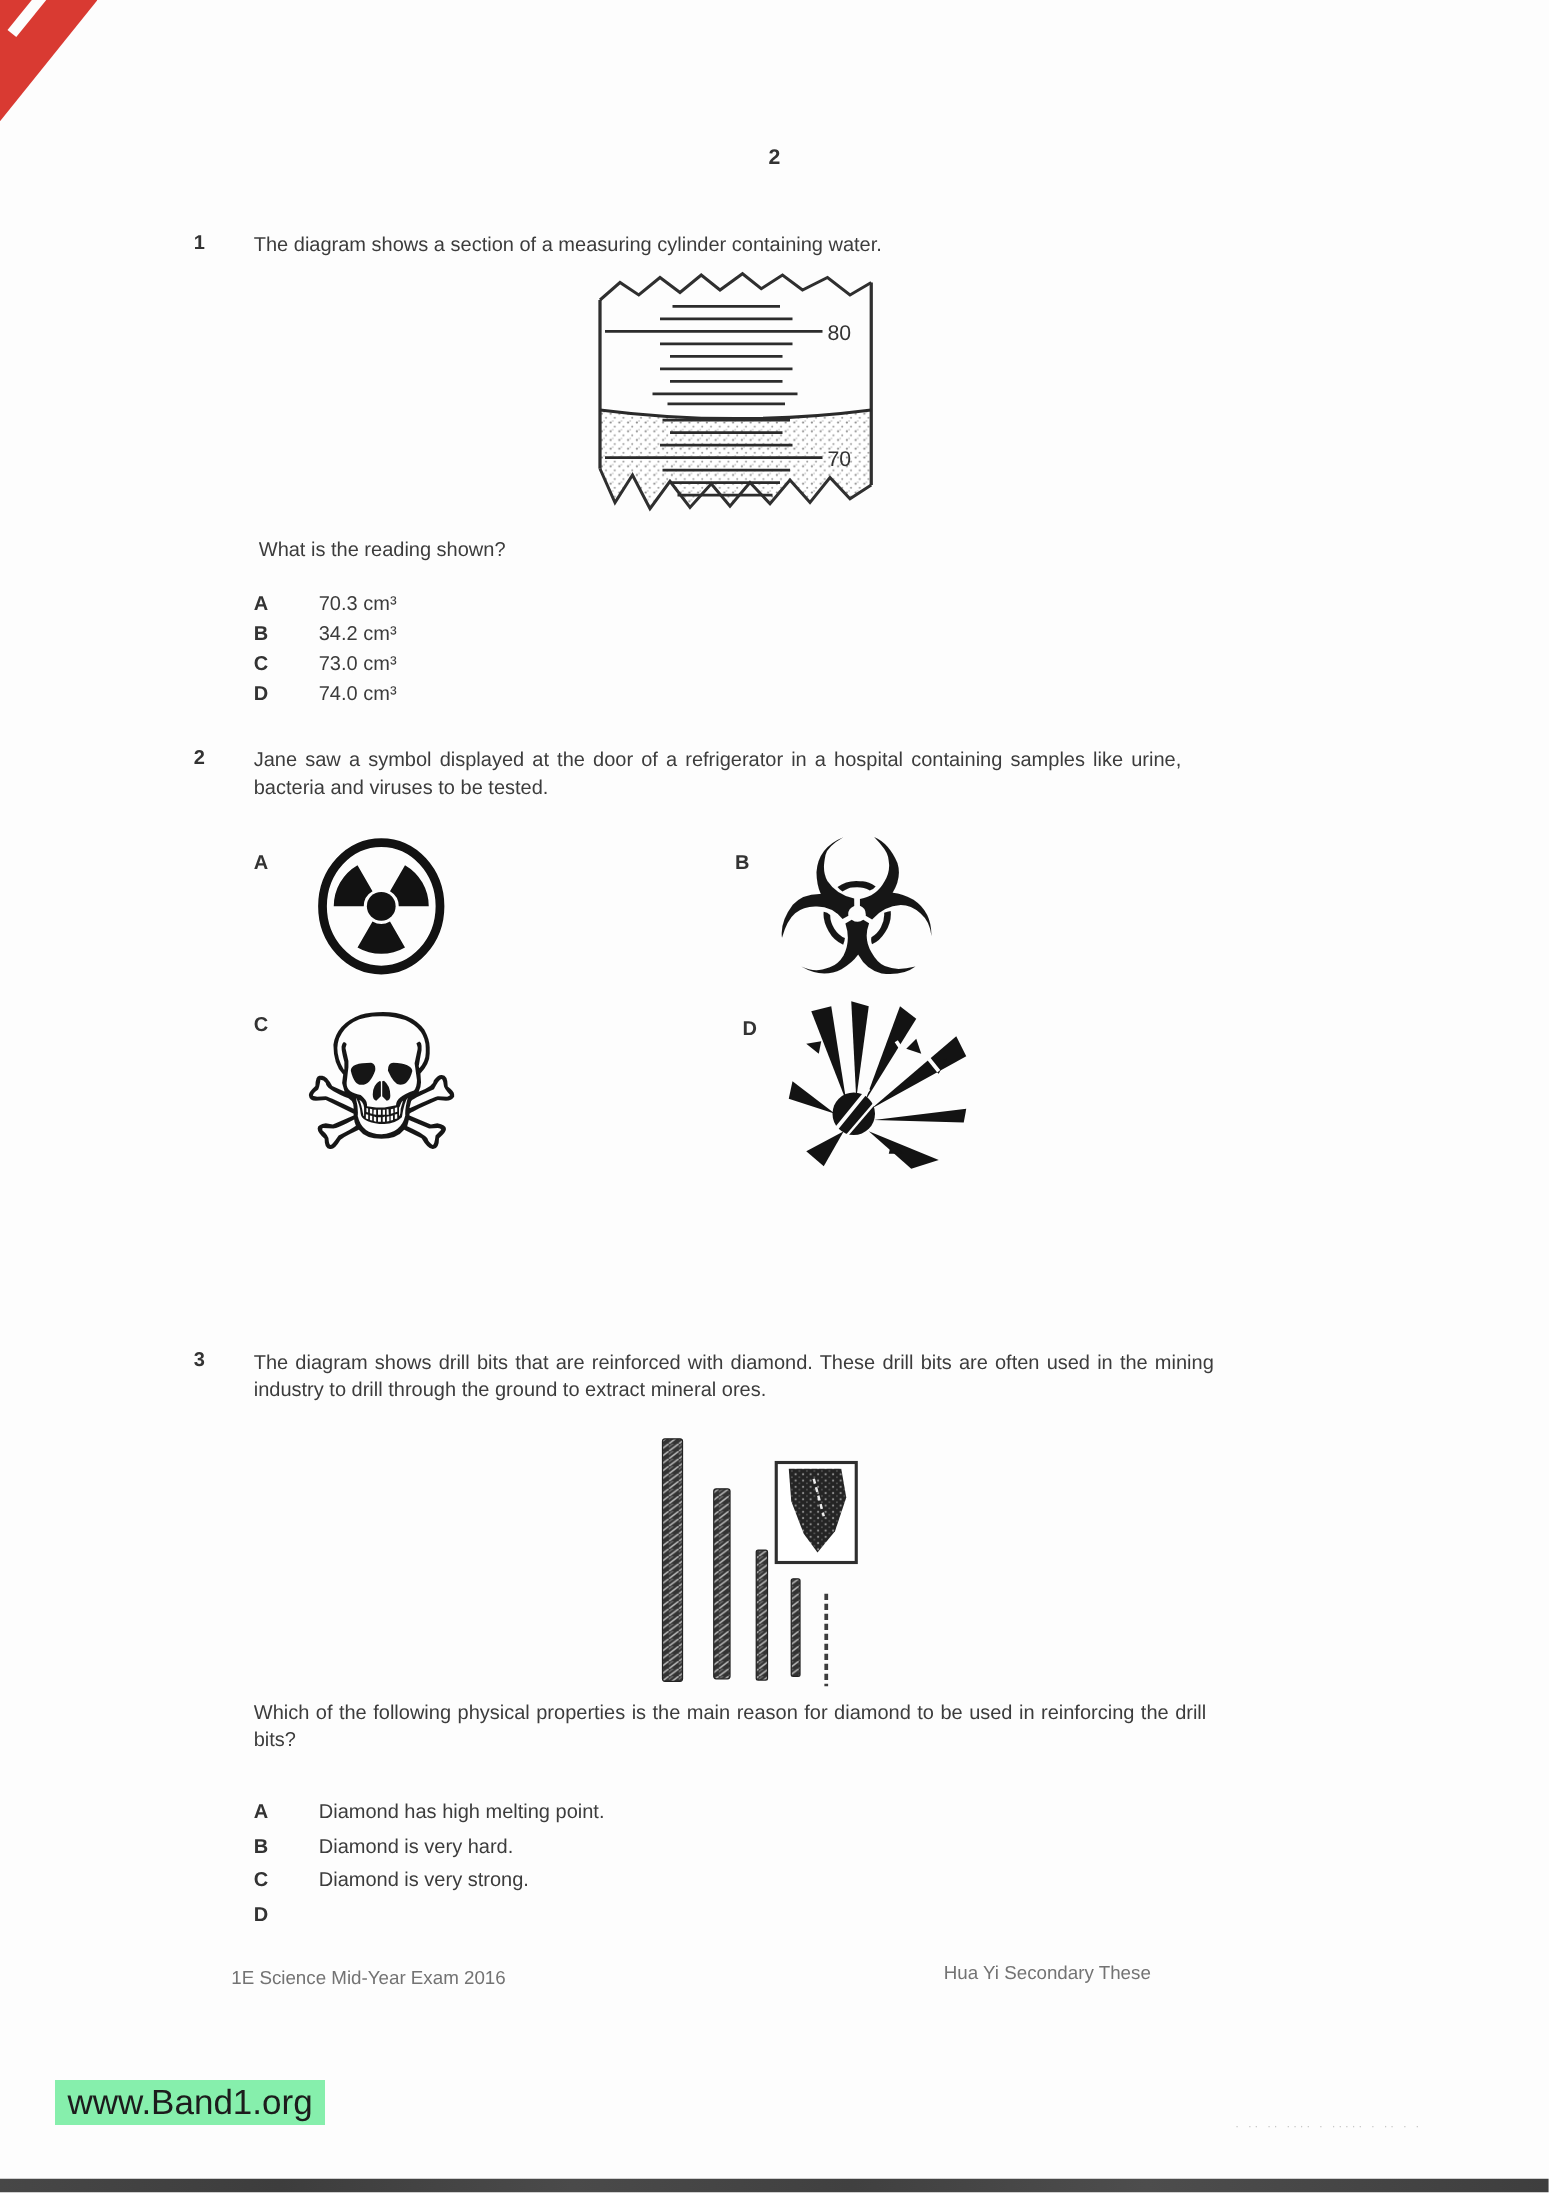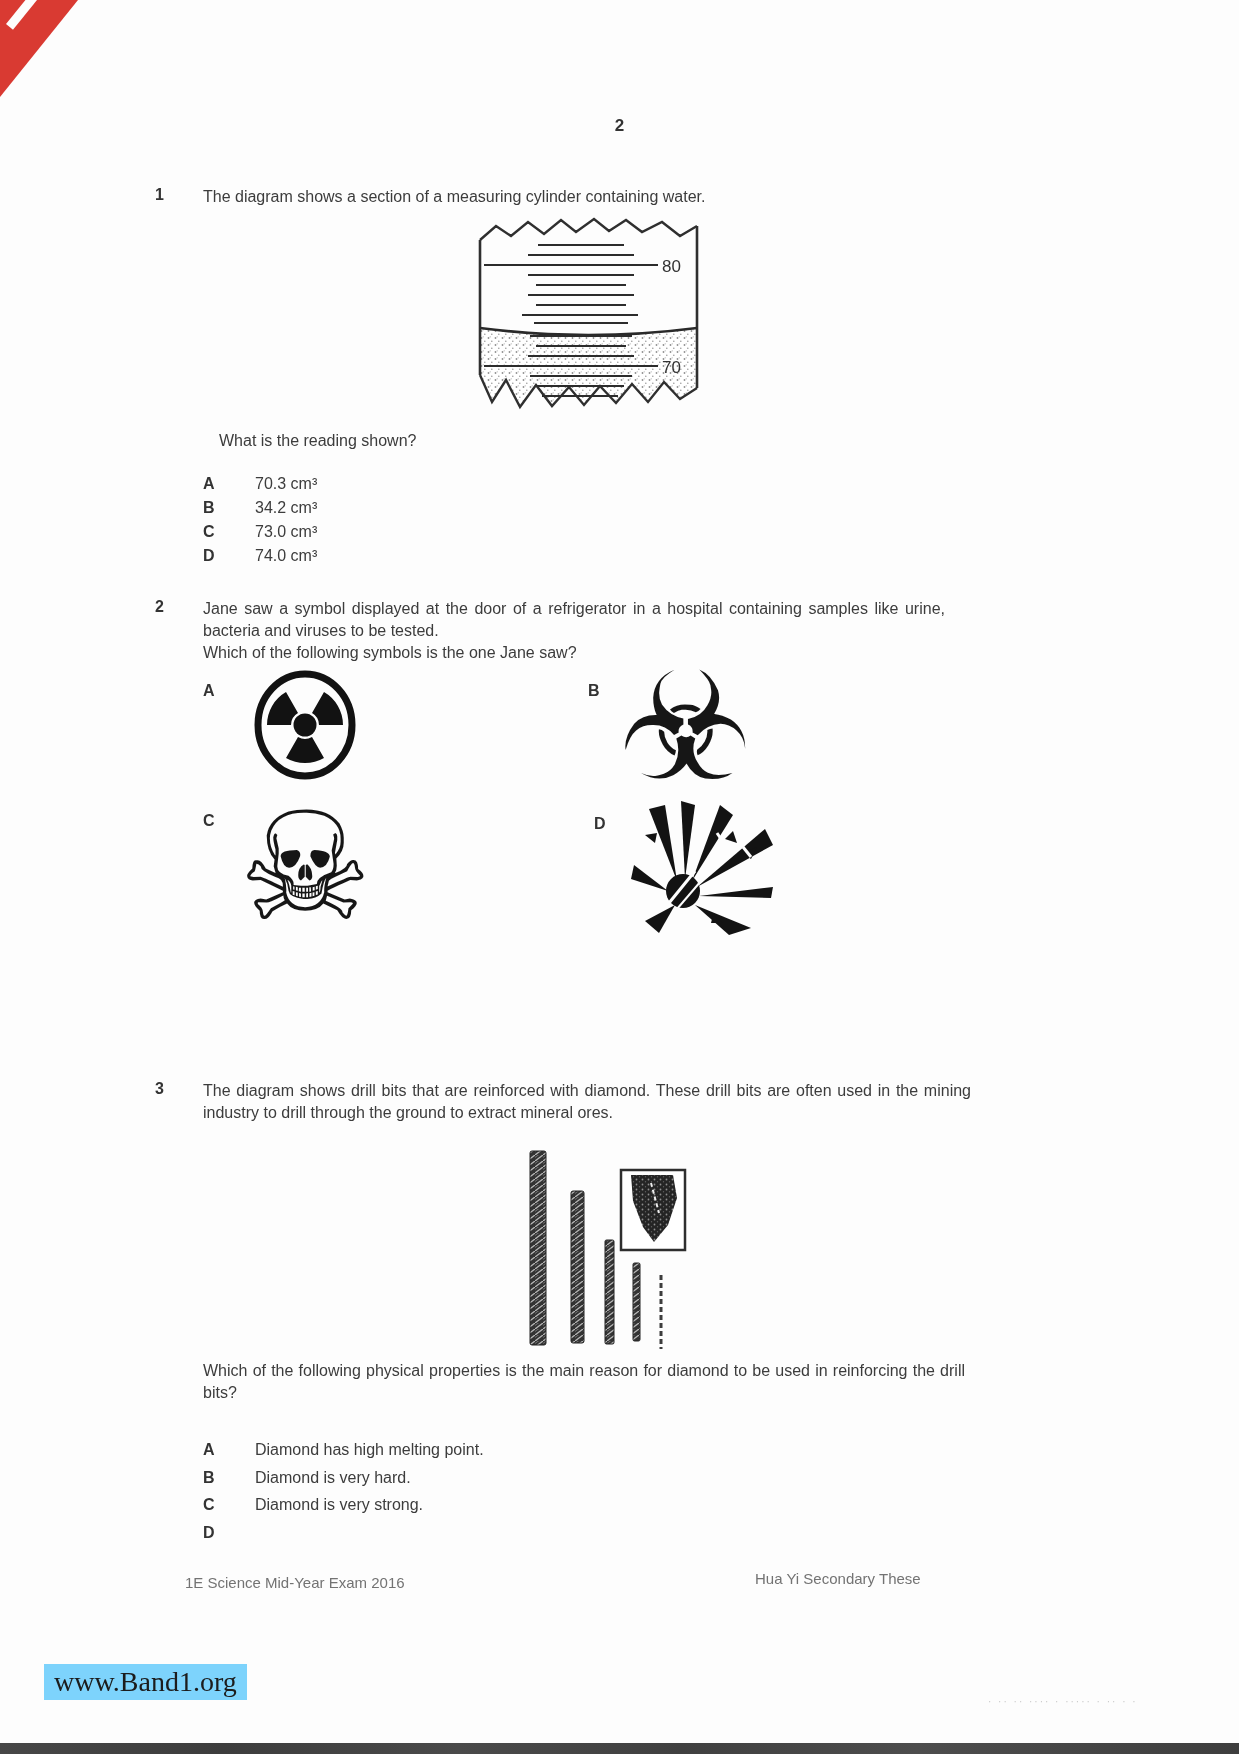--- a/index.html
+++ b/index.html
@@ -18,21 +18,21 @@
 
   .optrow{display:grid;grid-template-columns:52px auto;font-size:16px}
   .optletter{font-weight:700;color:#333}
   .q1opts .optrow{height:24px;line-height:24px}
   .q3opts .optrow{height:27.5px;line-height:27.5px}
 
   .symlabel{font-size:16px;font-weight:700;color:#333}
   .glyph-icon{line-height:1;color:#161616;user-select:none}
 
   .footer-text{font-size:15px;color:#737373}
-  .watermark{font-family:Liberation Serif, serif;font-size:28px;color:#1c1c1c;background:#7dd3fc;padding:2px 10px}
+  .watermark{font-family:Liberation Sans, sans-serif;font-size:28px;color:#1c1c1c;background:#86efac;padding:2px 10px}
   .faint-marks{font-size:10px;letter-spacing:2px;color:#c8c8c8;white-space:nowrap}
 
   .bottom-bar{left:0;bottom:0;width:100%;height:11px;
     background:linear-gradient(90deg,#474747 0%,#3d3d3d 18%,#4a4a4a 37%,#404040 55%,#4d4d4d 74%,#3e3e3e 100%);}
 
   .red-corner{left:0;top:0;width:78px;height:97px;
     background:#d93a32;clip-path:polygon(0 0,100% 0,0 100%);}
   .red-corner-slash{left:6px;top:24px;width:70px;height:9px;background:#fdfdfd;
     transform:rotate(-51deg);transform-origin:0 0;}
 
@@ -87,21 +87,21 @@
     <line x1="62" y1="146" x2="168" y2="146"></line>
     <line x1="18" y1="156" x2="192" y2="156"></line>
     <line x1="64" y1="166" x2="166" y2="166"></line>
     <line x1="70" y1="176" x2="158" y2="176"></line>
     <line x1="76" y1="186" x2="152" y2="186"></line>
   </g>
   <text x="196" y="62" font-size="17" fill="#333">80</text>
   <text x="196" y="163" font-size="17" fill="#333">70</text>
 </svg>
 
-<div class="abs qtext" style="left:219px;top:430px">What is the reading shown?</div>
+<div class="abs qtext" style="left:207px;top:430px">What is the reading shown?</div>
 
 <div class="abs q1opts" style="left:203px;top:472px;width:300px">
   <div class="optrow">
     <span class="optletter">A</span>
     <span>70.3 cm³</span>
   </div>
   <div class="optrow">
     <span class="optletter">B</span>
     <span>34.2 cm³</span>
   </div>
@@ -112,21 +112,20 @@
   <div class="optrow">
     <span class="optletter">D</span>
     <span>74.0 cm³</span>
   </div>
 </div>
 
 <div class="abs qblock" style="left:155px;top:598px;width:790px">
   <div class="qnum">2</div>
   <div style="width:742px">
     <div class="qtext just">Jane saw a symbol displayed at the door of a refrigerator in a hospital containing samples like urine, bacteria and viruses to be tested.</div>
-    <div class="qtext">Which of the following symbols is the one Jane saw?</div>
   </div>
 </div>
 
 <div class="abs symlabel" style="left:203px;top:682px">A</div>
 <svg class="abs" style="left:250px;top:663px" width="110" height="124" viewBox="0 0 110 114">
   <ellipse cx="55" cy="57" rx="47" ry="51" fill="none" stroke="#121212" stroke-width="7"></ellipse>
   <path d="M74,89.9 A38,38 0 0 1 36,89.9 L48,69.1 A14,14 0 0 0 62,69.1 Z" fill="#121212"></path>
   <path d="M17,57 A38,38 0 0 1 36,24.1 L48,44.9 A14,14 0 0 0 41,57 Z" fill="#121212"></path>
   <path d="M74,24.1 A38,38 0 0 1 93,57 L69,57 A14,14 0 0 0 62,44.9 Z" fill="#121212"></path>
   <circle cx="55" cy="57" r="11.5" fill="#121212"></circle>

